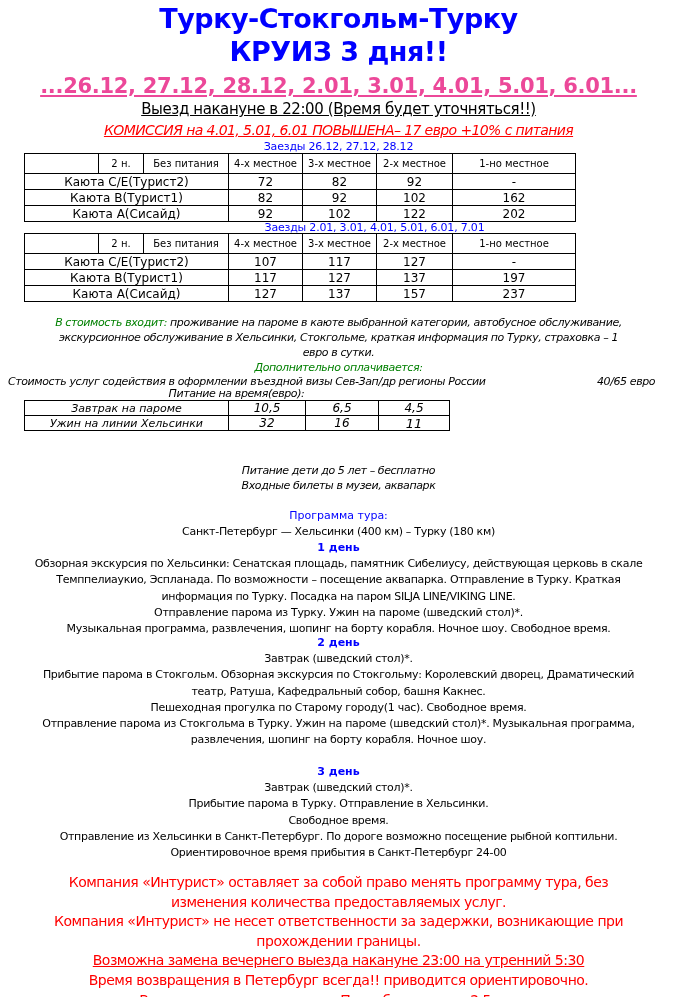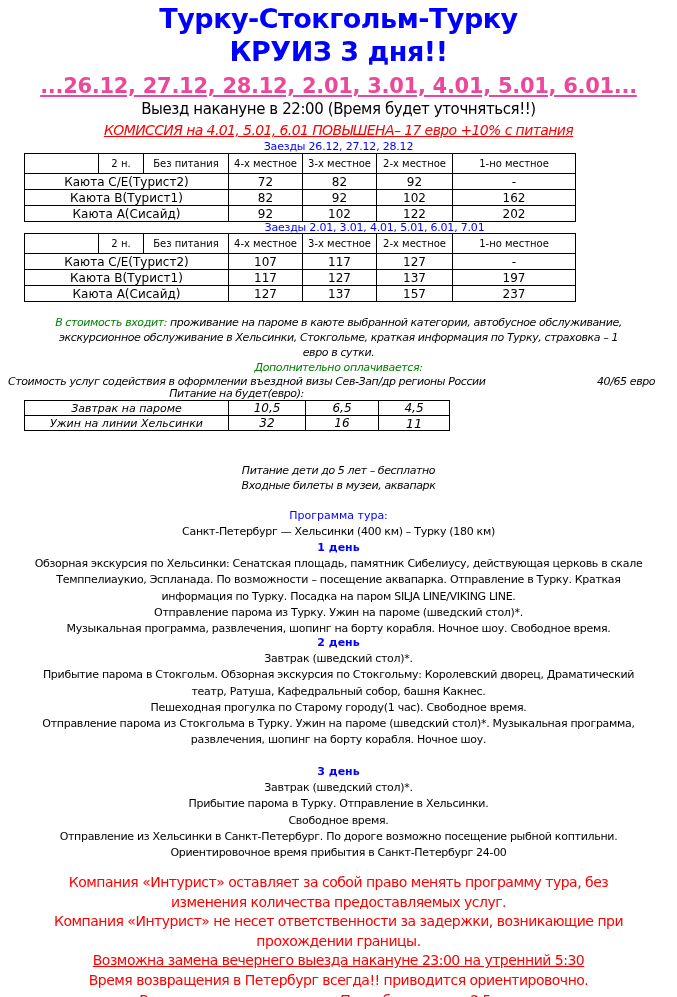--- a/index.html
+++ b/index.html
@@ -1,21 +1,21 @@
 <!DOCTYPE html>
 <html><head>
 <meta charset="utf-8">
 <style>
   html, body { margin: 0; padding: 0; background: #ffffff; }
   body { width: 677px; height: 997px; overflow: hidden; position: relative;
          font-family: "DejaVu Sans", sans-serif; color: #000; }
   .c { text-align: center; white-space: nowrap; }
   .title { color: #0000ff; font-weight: bold; font-size: 27px; line-height: 31px; letter-spacing: -0.5px; }
   .dates { color: #ec4899; font-weight: bold; font-size: 21px; line-height: 26px; text-decoration: underline; letter-spacing: -0.3px; }
-  .depart { font-size: 15px; line-height: 20px; letter-spacing: -0.4px; }
+  .depart { font-size: 15px; line-height: 20px; text-decoration: underline; letter-spacing: -0.4px; }
   .commission { color: #ff0000; font-style: italic; font-size: 14px; line-height: 18px; text-decoration: underline; letter-spacing: -0.6px; }
   .zaezdy { color: #0000ff; font-size: 11px; line-height: 14px; letter-spacing: -0.2px; }
 
   table.price { position: absolute; left: 24px; border-collapse: collapse; font-size: 11px; table-layout: fixed; }
   table.price td { border: 1px solid #000; padding: 0; text-align: center; white-space: nowrap; height: 15px; line-height: 14px; }
   table.price tr.hdr td { font-size: 10px; height: 19px; }
   table.price td.val { font-size: 12px; }
   table.price td.cabin { font-size: 12px; }
 
   .ital { font-style: italic; font-size: 11px; line-height: 15px; letter-spacing: -0.4px; }
@@ -129,21 +129,21 @@
   </table>
 
 <div class="abs c ital" style="top:315px;">
   <span class="green">В стоимость входит:</span><span> проживание на пароме в каюте выбранной категории, автобусное обслуживание,</span>
 </div>
 <div class="abs c ital" style="top:330px;">экскурсионное обслуживание  в Хельсинки, Стокгольме, краткая информация по Турку, страховка – 1</div>
 <div class="abs c ital" style="top:345px;">евро в сутки.</div>
 <div class="abs c ital green" style="top:360px;">Дополнительно оплачивается:</div>
 <div class="abs ital" style="top:374px; left:8px; width:480px; white-space:nowrap;">Стоимость услуг содействия в оформлении въездной визы Сев-Зап/др регионы России</div>
 <div class="abs ital" style="top:374px; left:597px; width:80px; white-space:nowrap;">40/65 евро</div>
-<div class="abs ital" style="top:386px; left:24px; width:425px; text-align:center;">Питание на будет(евро):</div>
+<div class="abs ital" style="top:386px; left:24px; width:425px; text-align:center;">Питание на время(евро):</div>
 
 <table class="meal" style="top:400px;">
   <colgroup>
       <col style="width:204px">
       <col style="width:77px">
       <col style="width:73px">
       <col style="width:71px">
     </colgroup>
   <tbody>
   <tr>

